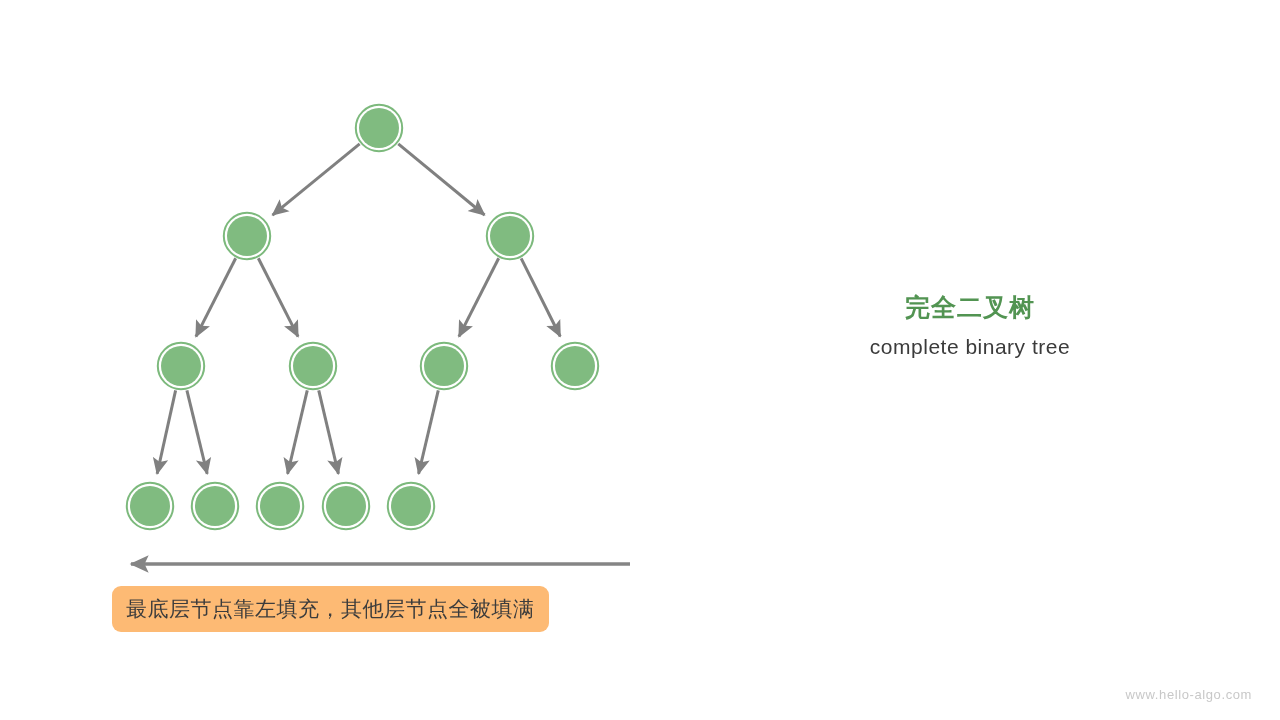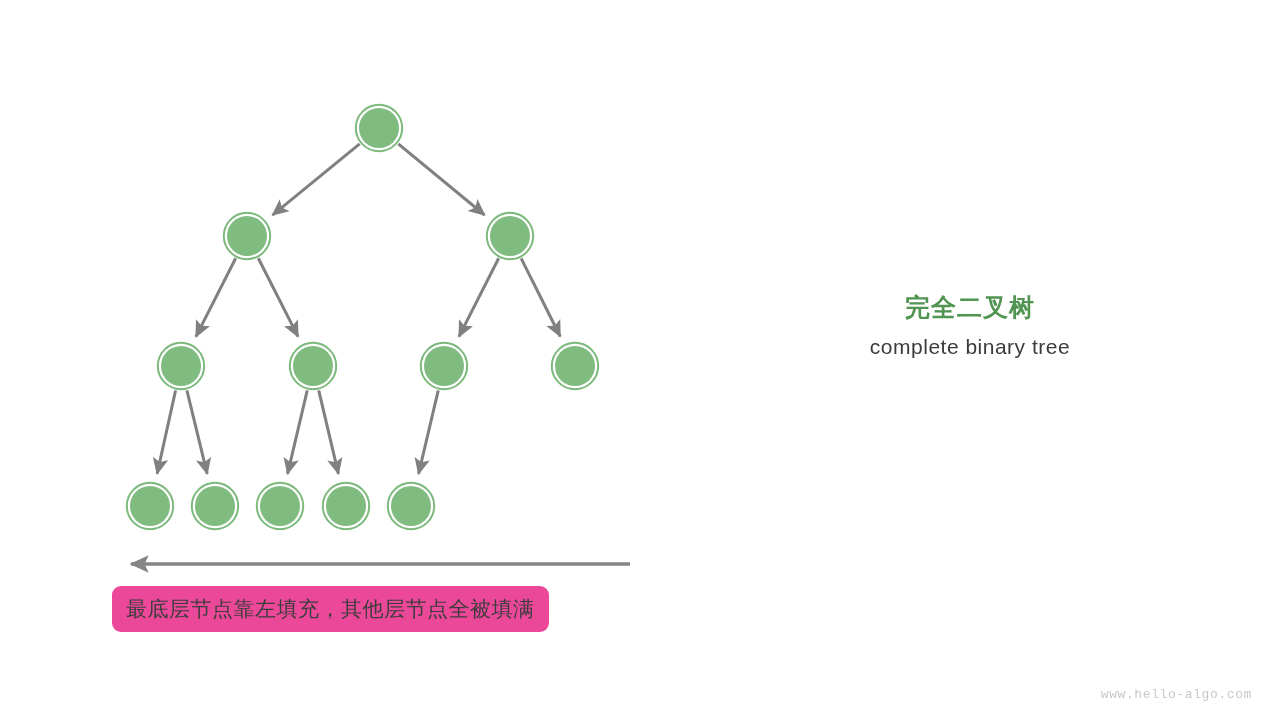--- a/index.html
+++ b/index.html
@@ -53,38 +53,38 @@
     letter-spacing: 0.5px;
     line-height: 1.2;
     margin: 0;
   }
   .caption-box {
     position: absolute;
     left: 112px;
     top: 586px;
     height: 46px;
     box-sizing: border-box;
-    background: #ec4899;
+    background: #fdba74;
     border-radius: 9px;
     display: flex;
     align-items: center;
     padding: 0 14px;
   }
   .caption-text {
     font-family: "Liberation Sans", "DejaVu Sans", sans-serif;
     font-size: 21px;
     color: #3c3c3c;
     white-space: nowrap;
     letter-spacing: 0.5px;
   }
   .watermark {
     position: absolute;
     right: 28px;
     bottom: 18px;
-    font-family: Liberation Mono, monospace;
+    font-family: Liberation Sans, sans-serif;
     font-size: 13px;
     color: #c8c8c8;
     letter-spacing: 0.6px;
   }
 </style>
 </head>
 <body>
 
 <div id="stage">
 

